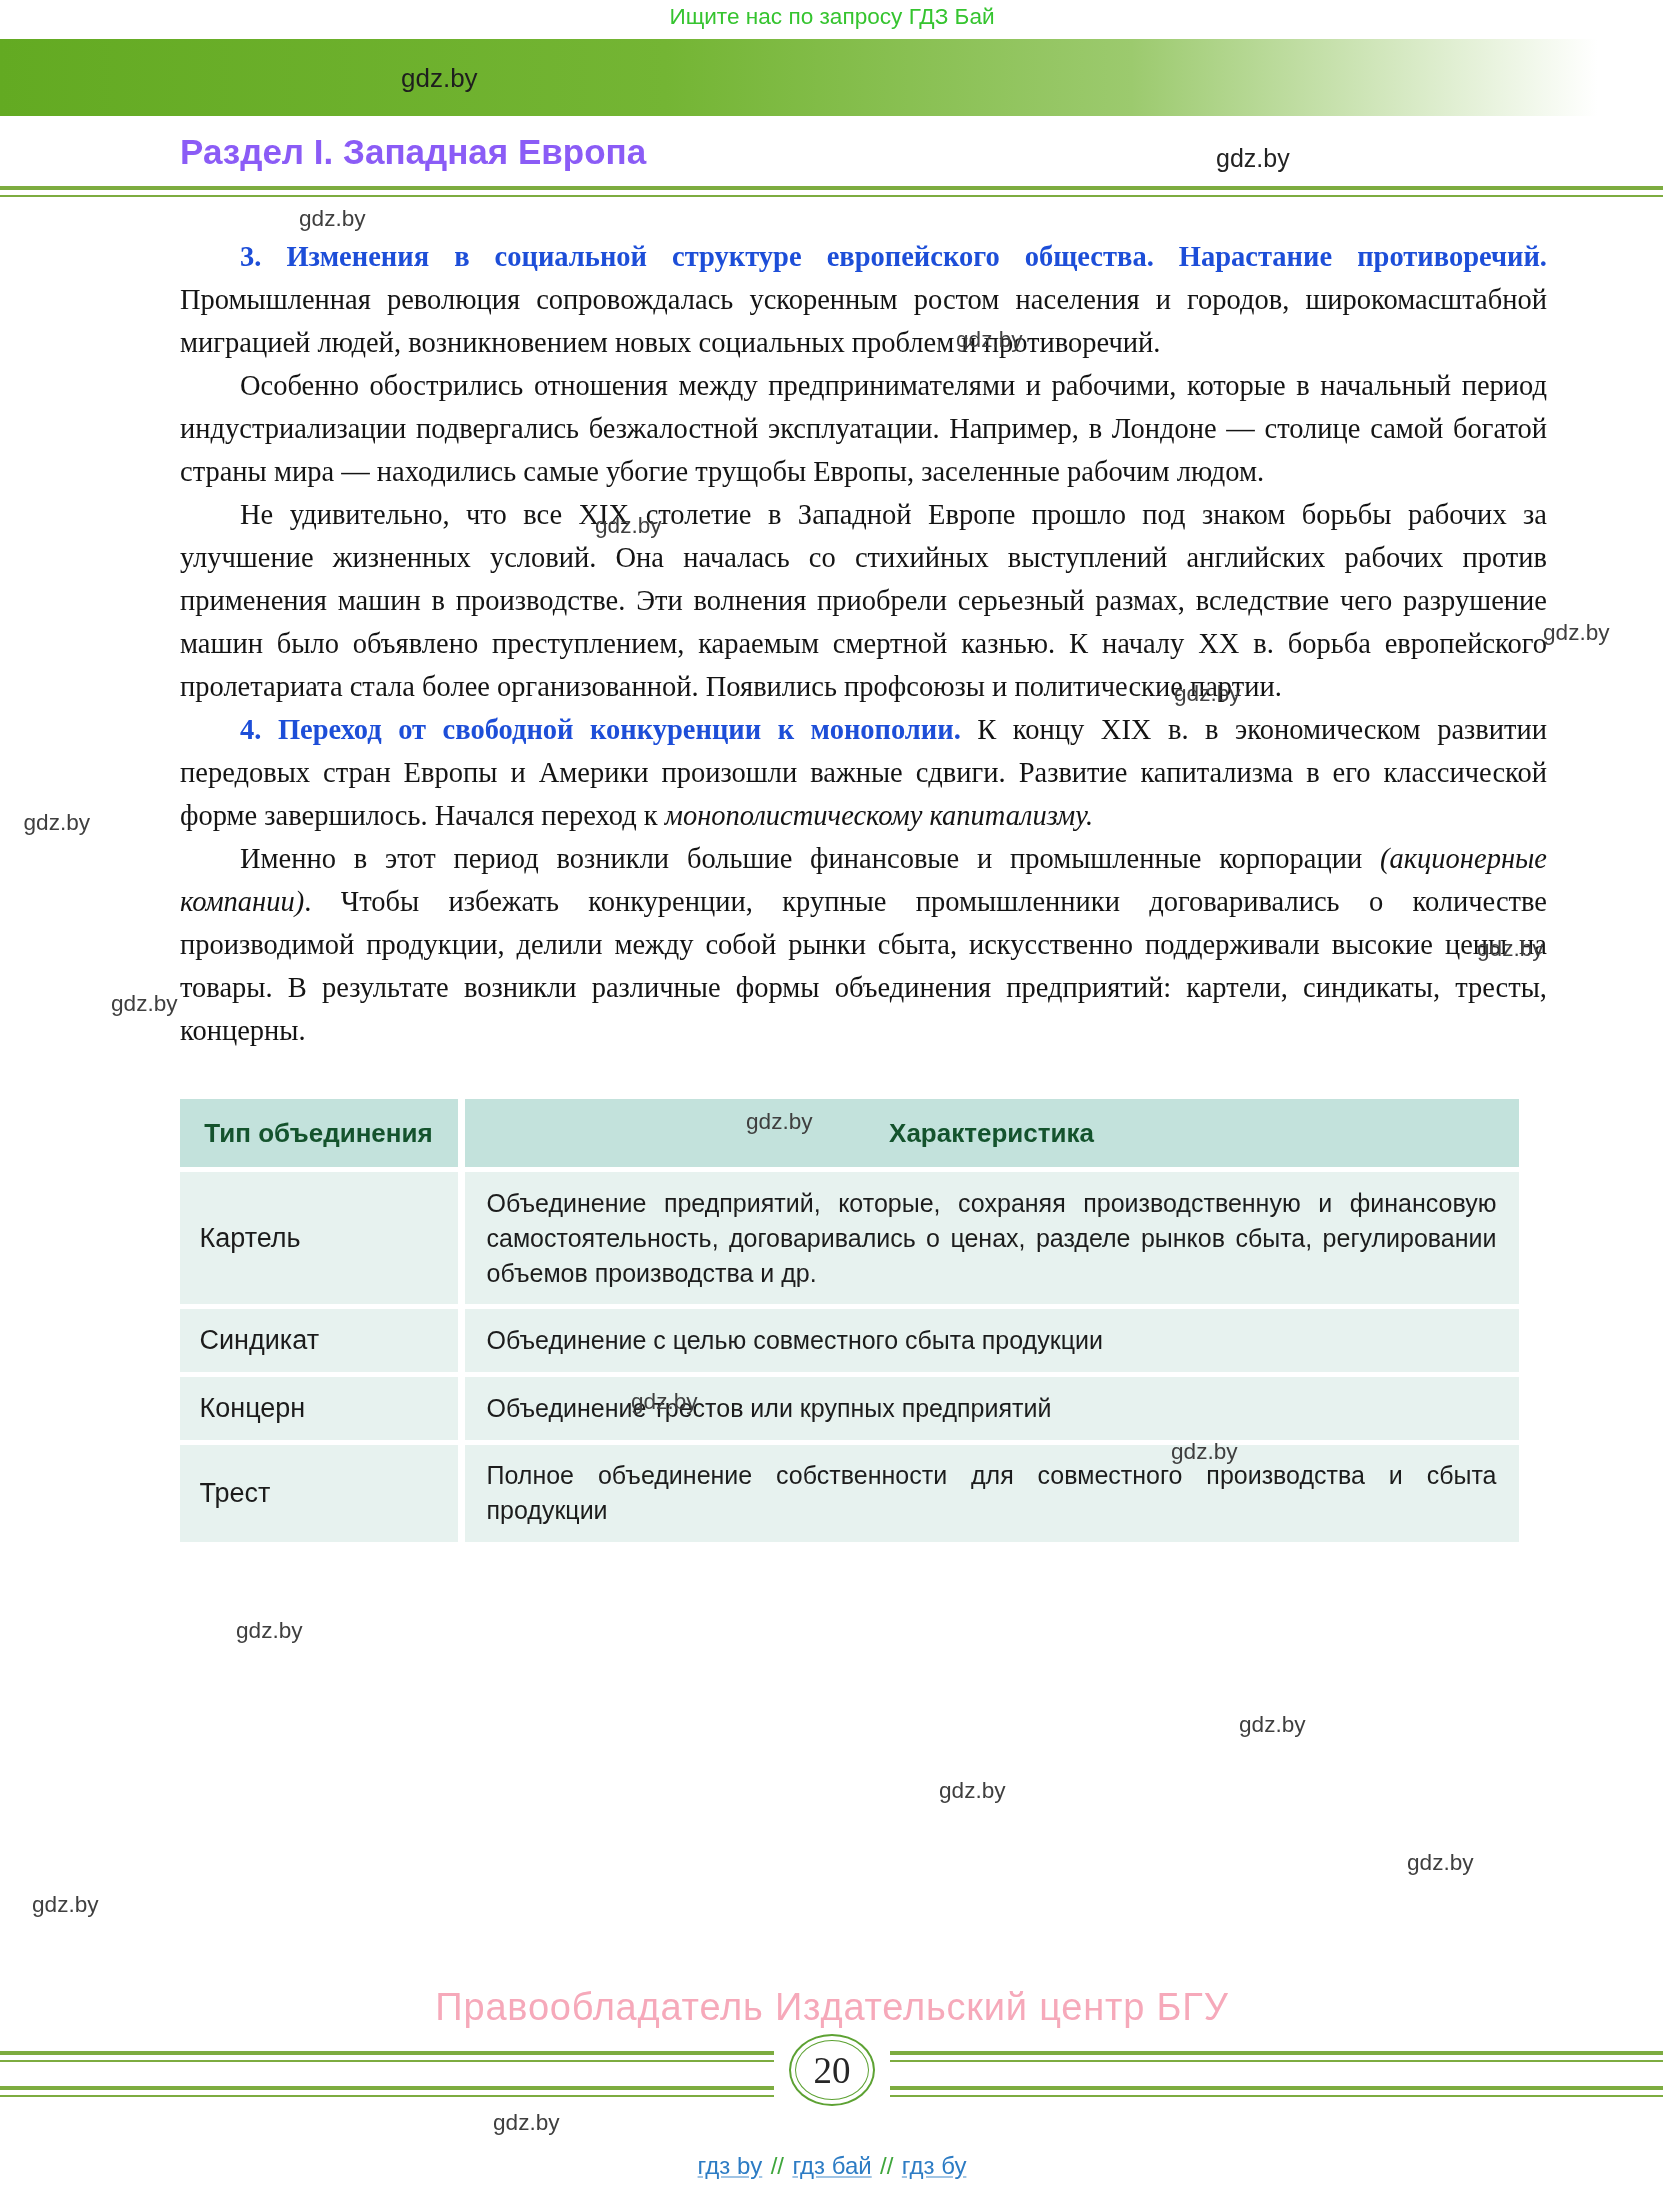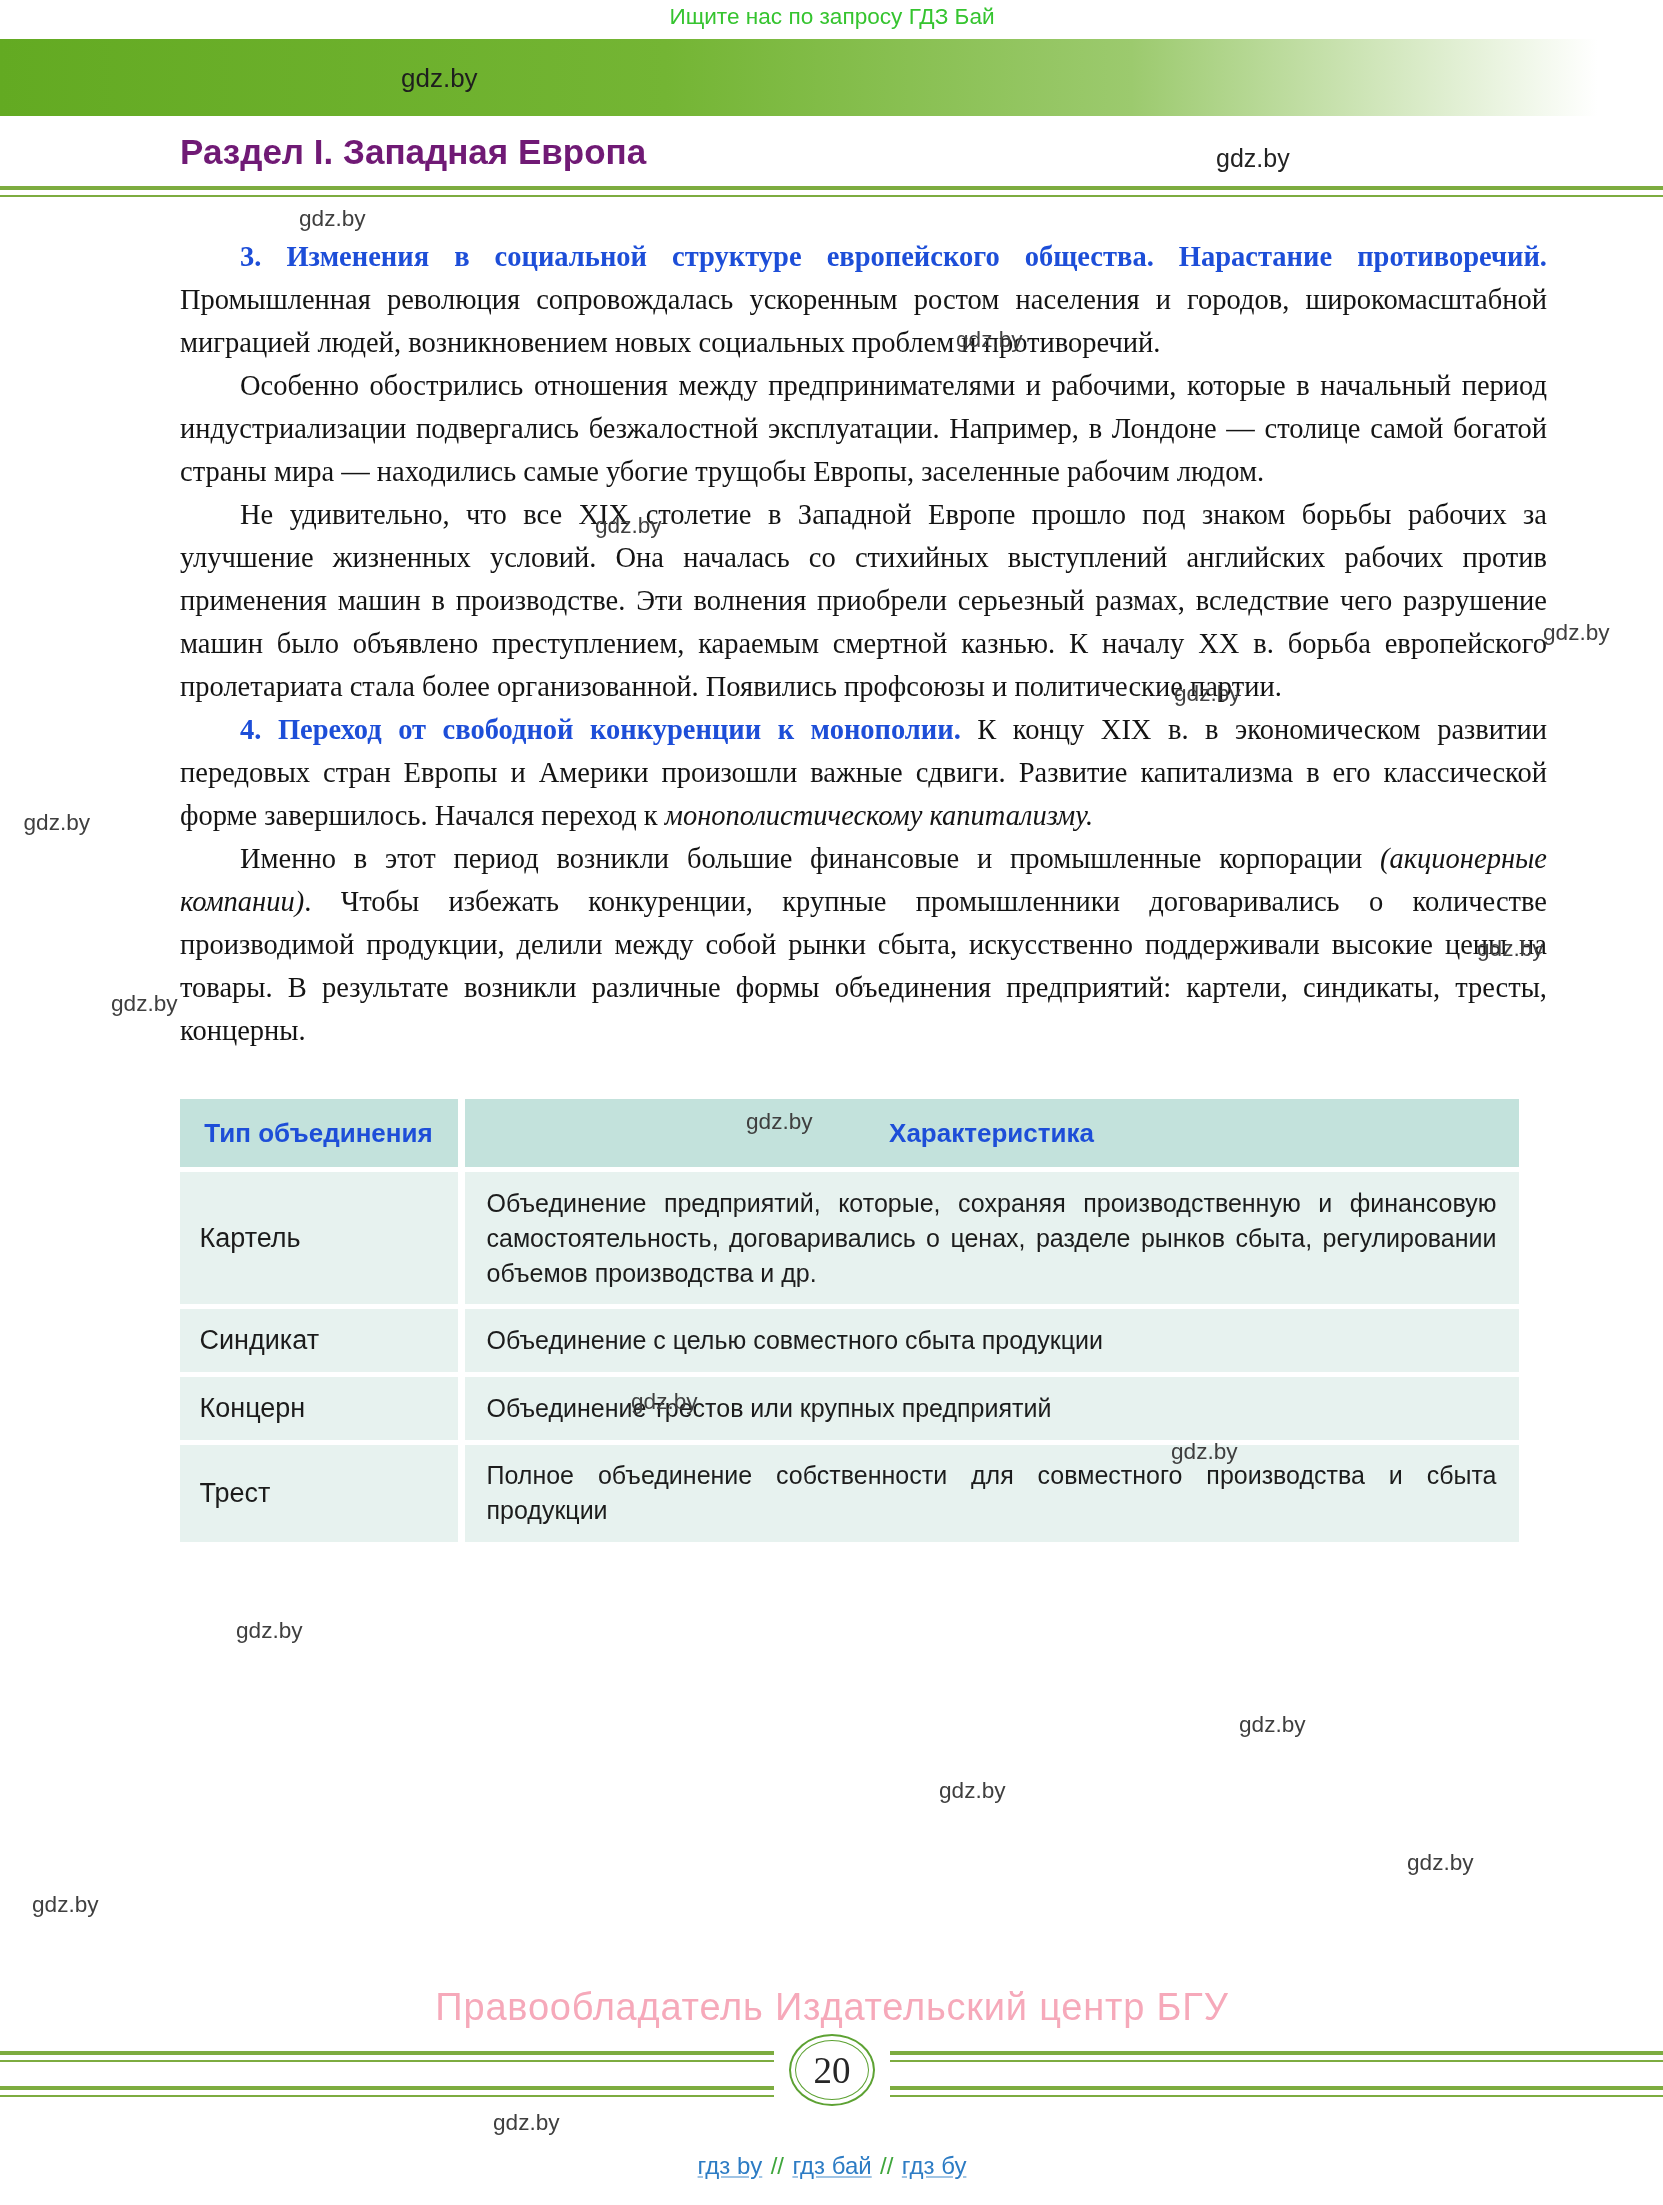--- a/index.html
+++ b/index.html
@@ -28,21 +28,21 @@
   .green-bar .brand {
     position:absolute; left:401px; top:23.5px;
     font-family:"Liberation Sans", sans-serif;
     font-size:26px; color:#1e1e1e;
   }
 
   
   .section-title {
     position:absolute; top:132px; left:180px;
     font-family:"Liberation Sans", sans-serif;
-    font-size:35px; font-weight:bold; color:#701a75;
+    font-size:35px; font-weight:bold; color:#8b5cf6;
   }
   .header-brand {
     position:absolute; top:144px; left:1216px;
     font-family:"Liberation Sans", sans-serif;
     font-size:25px; color:#232323;
   }
   .header-rule {
     position:absolute; top:186px; left:0; width:100%; height:11px;
     border-top:4.2px solid #7dac40;
     border-bottom:2.5px solid #7dac40;
@@ -57,21 +57,21 @@
   .content p.no-indent { text-indent:0; }
   .orange { color:#1d4ed8; font-weight:bold; }
   .ital { font-style:italic; }
 
   
   .table-wrap { margin-top:42px; margin-left:-7.5px; width:1353px; }
   table { border-collapse:separate; border-spacing:7.5px 5.9px; width:100%; }
   th {
     background:#c3e2dc;
     font-family:"Liberation Sans", sans-serif;
-    font-size:26px; font-weight:bold; color:#1d4ed8;
+    font-size:26px; font-weight:bold; color:#14532d;
     padding:12.6px 8.4px; text-align:center; vertical-align:middle;
   }
   td { background:#e7f2ef; vertical-align:middle; }
   td.type {
     font-family:"Liberation Sans", sans-serif;
     font-size:27px; color:#1c1c1c;
     padding:10px 8.4px 10px 20px; width:278px;
   }
   td.desc {
     font-family:"Liberation Sans", sans-serif;

